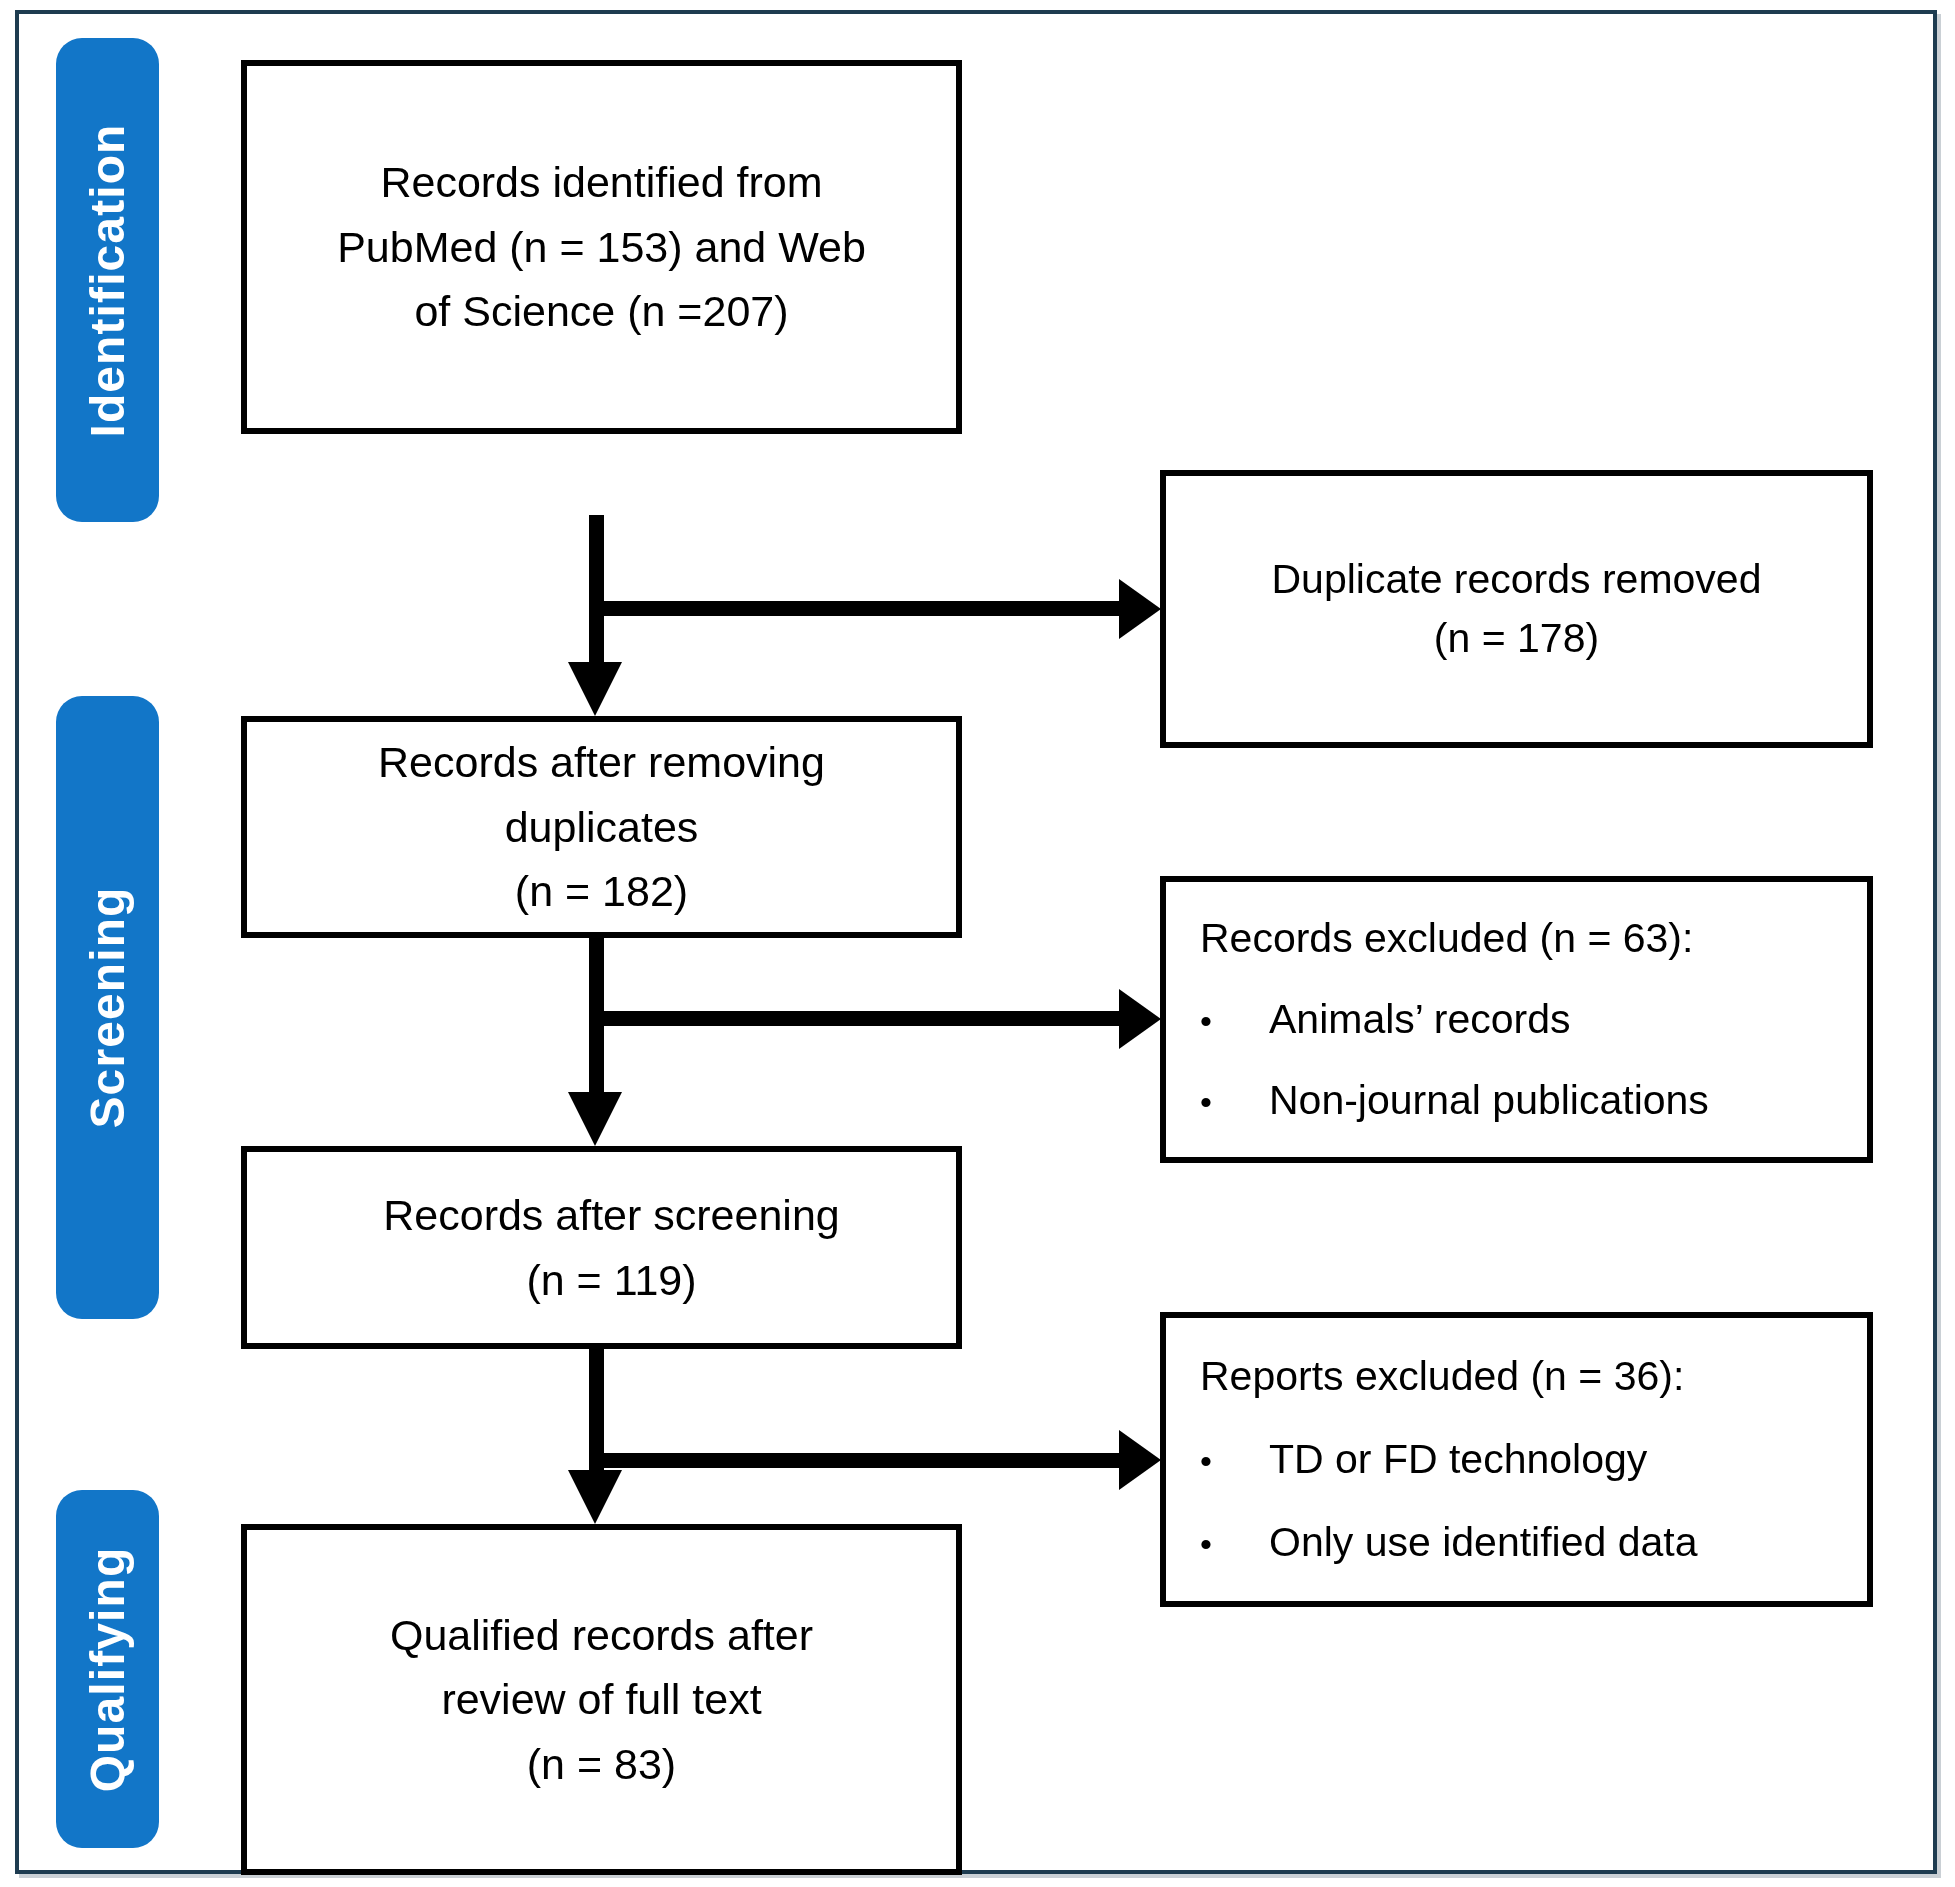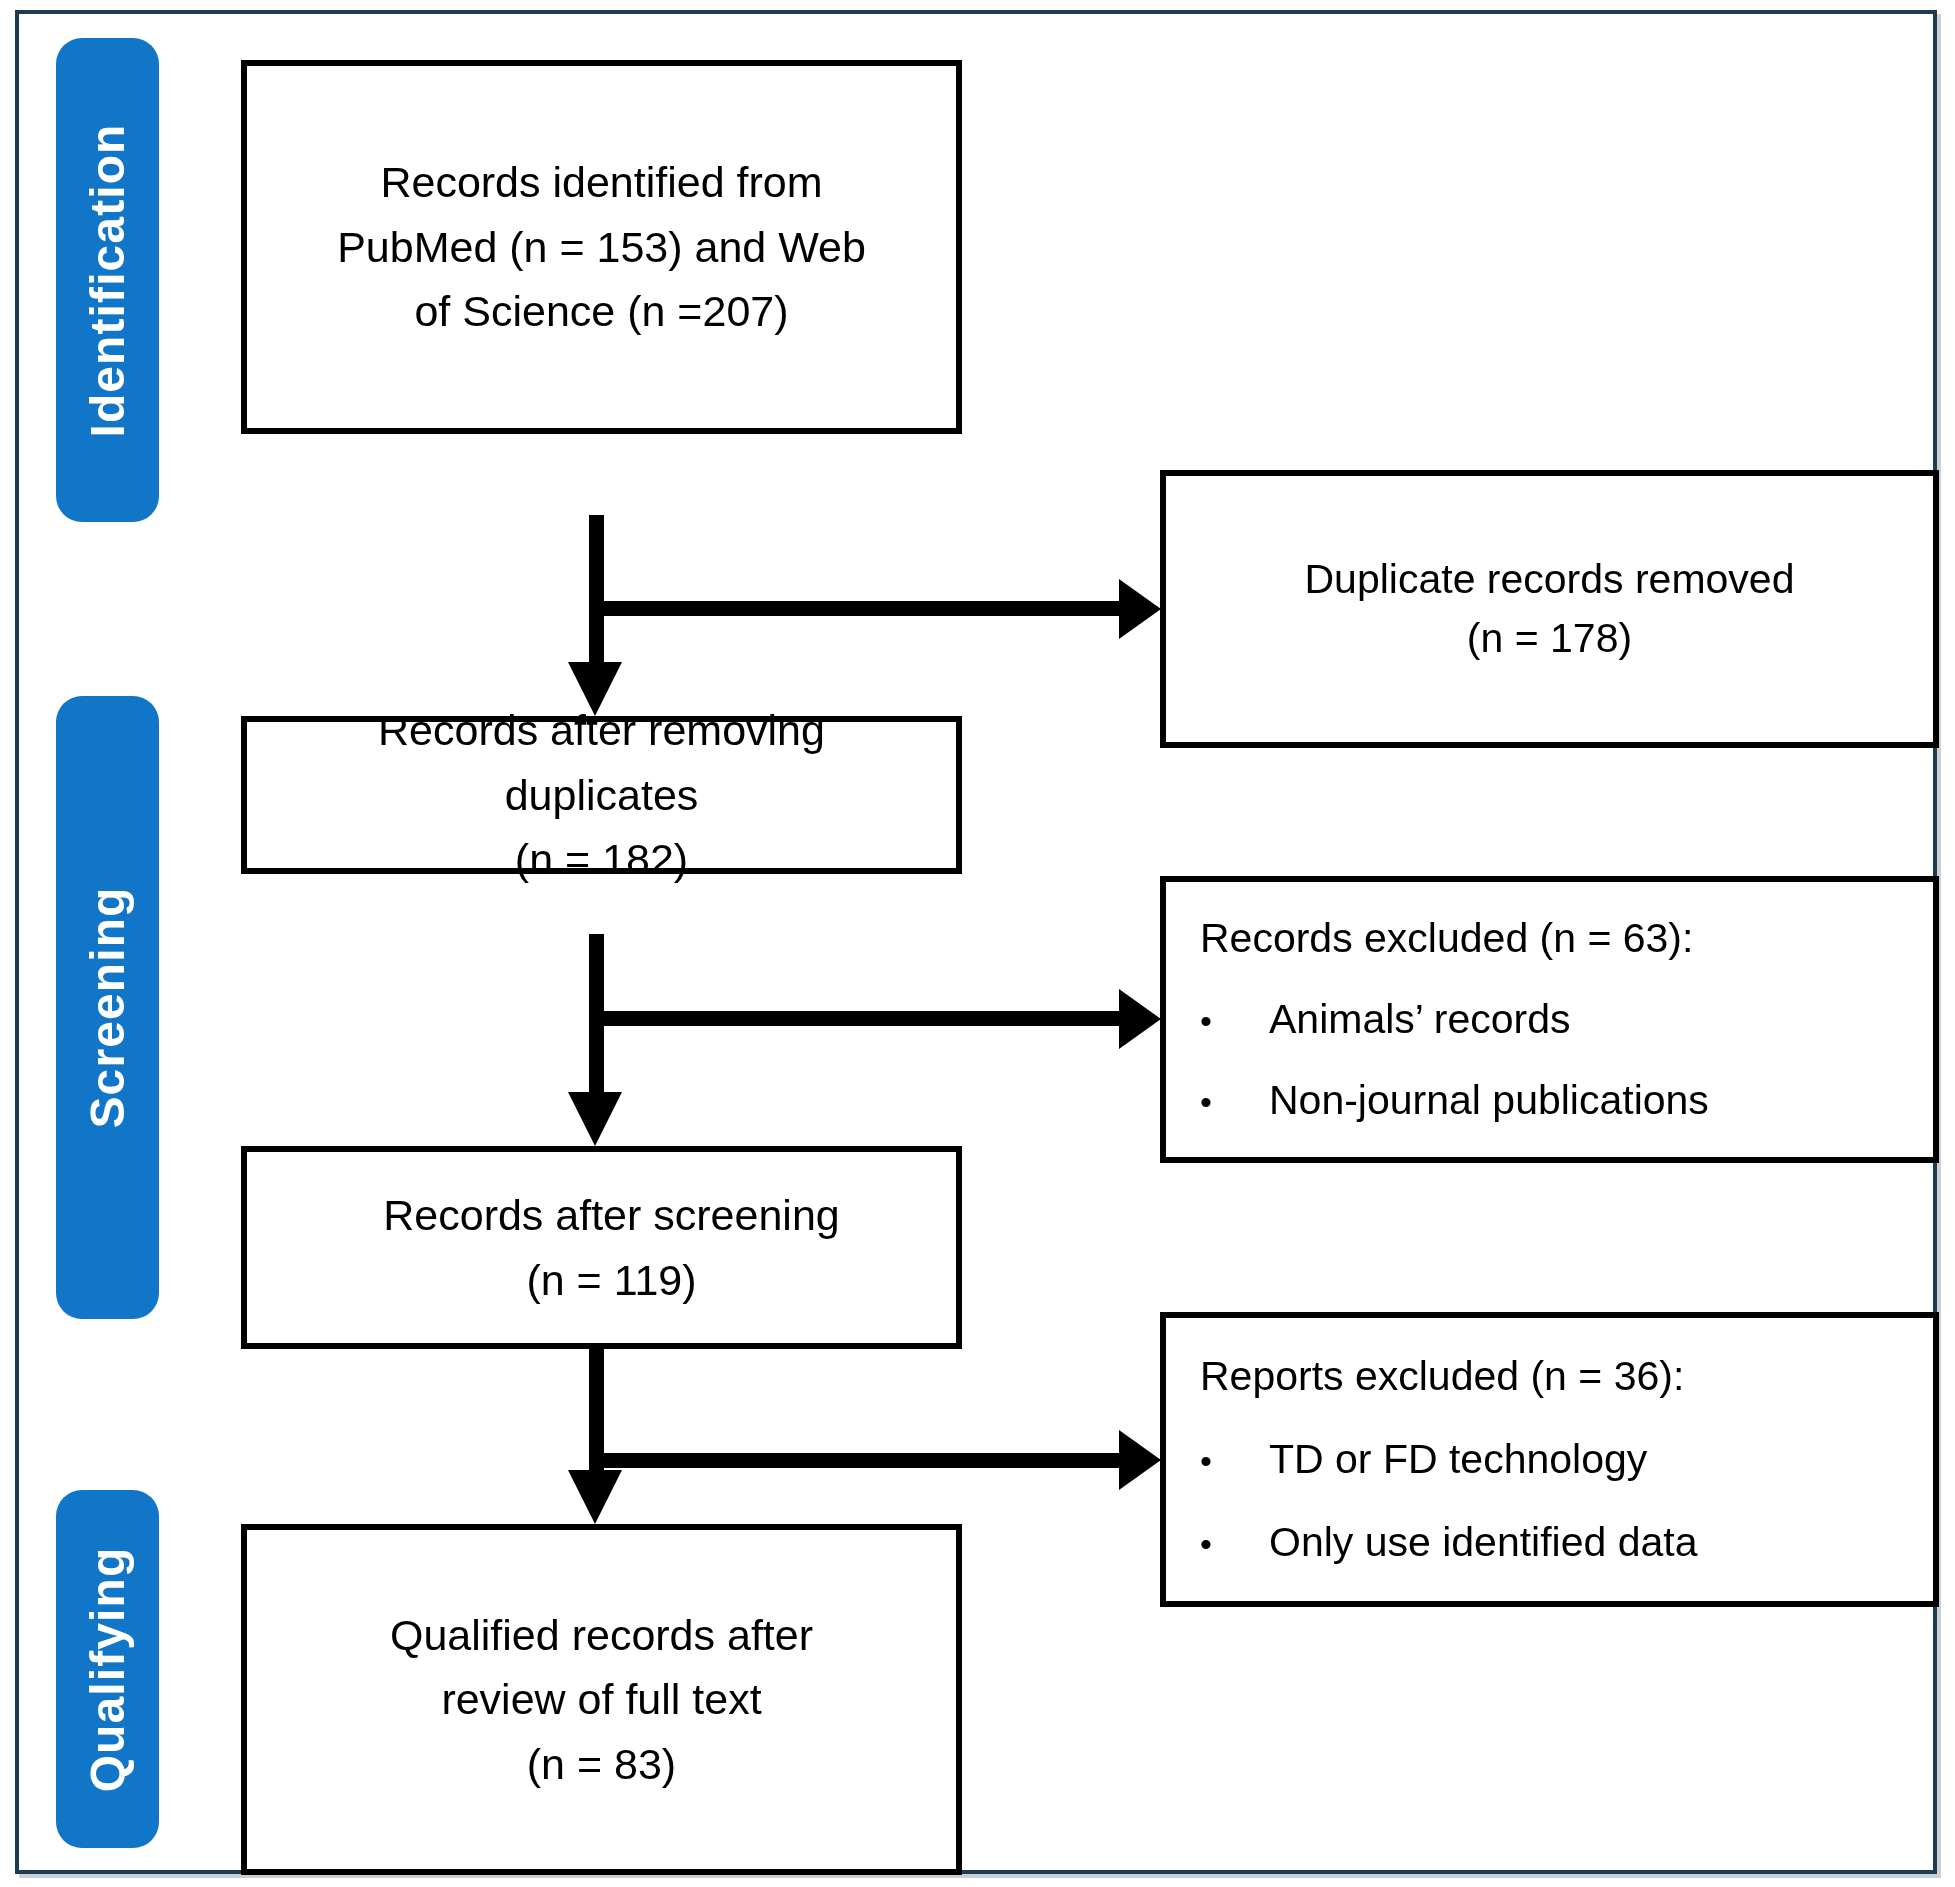--- a/index.html
+++ b/index.html
@@ -57,29 +57,29 @@
     box-sizing: border-box;
     display: flex;
     align-items: center;
     justify-content: center;
     text-align: center;
     white-space: pre-line;
     font-size: 43px;
     line-height: 1.5;
   }
   .flow-box-1 { top: 60px;  height: 374px; }
-  .flow-box-2 { top: 716px; height: 158px; }
+  .flow-box-2 { top: 716px; height: 222px; }
   .flow-box-3 { top: 1146px; height: 203px; padding-left: 20px; }
   .flow-box-4 { top: 1524px; height: 351px; }
 
   
   .side-box {
     position: absolute;
     left: 1160px;
-    width: 779px;
+    width: 713px;
     border: 6.9px solid #000000;
     background: #ffffff;
     box-sizing: border-box;
     font-size: 41px;
     line-height: 1.45;
   }
   .side-box-1 {
     top: 470px; height: 278px;
     display: flex;
     align-items: center;

